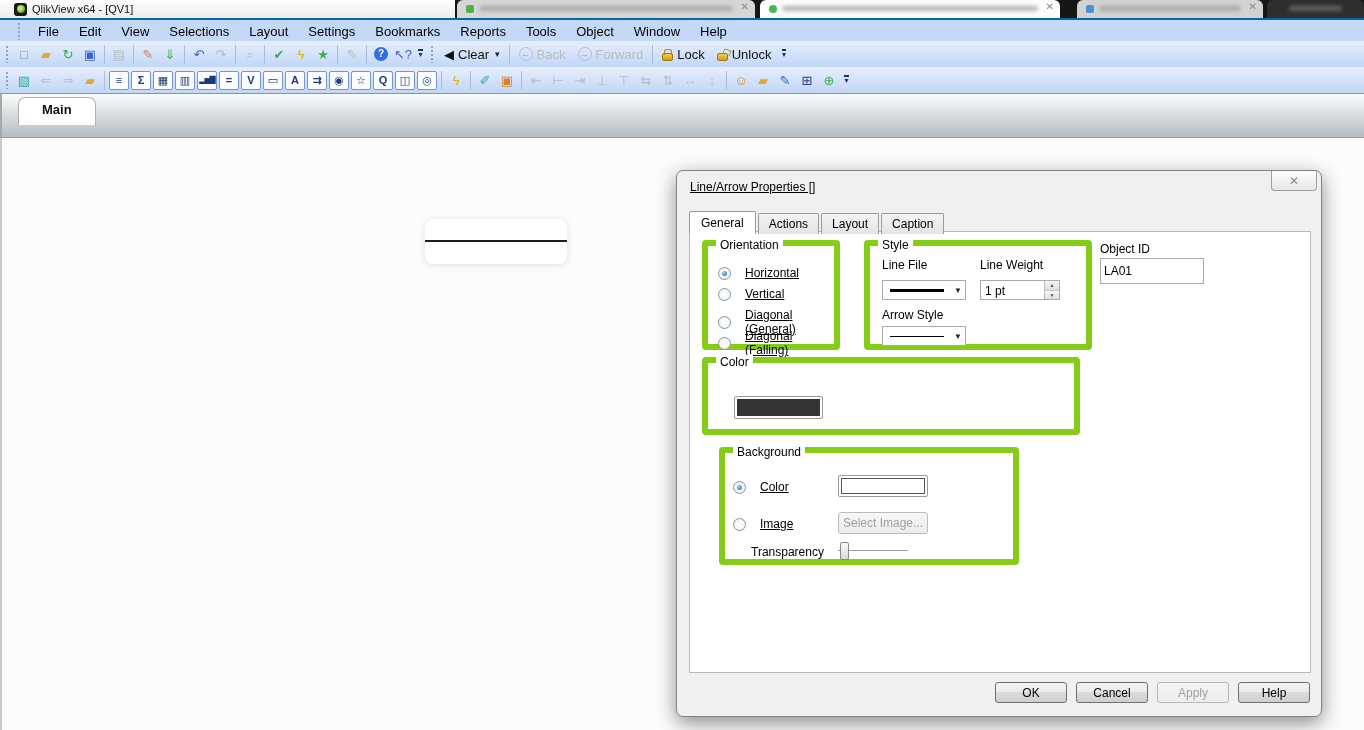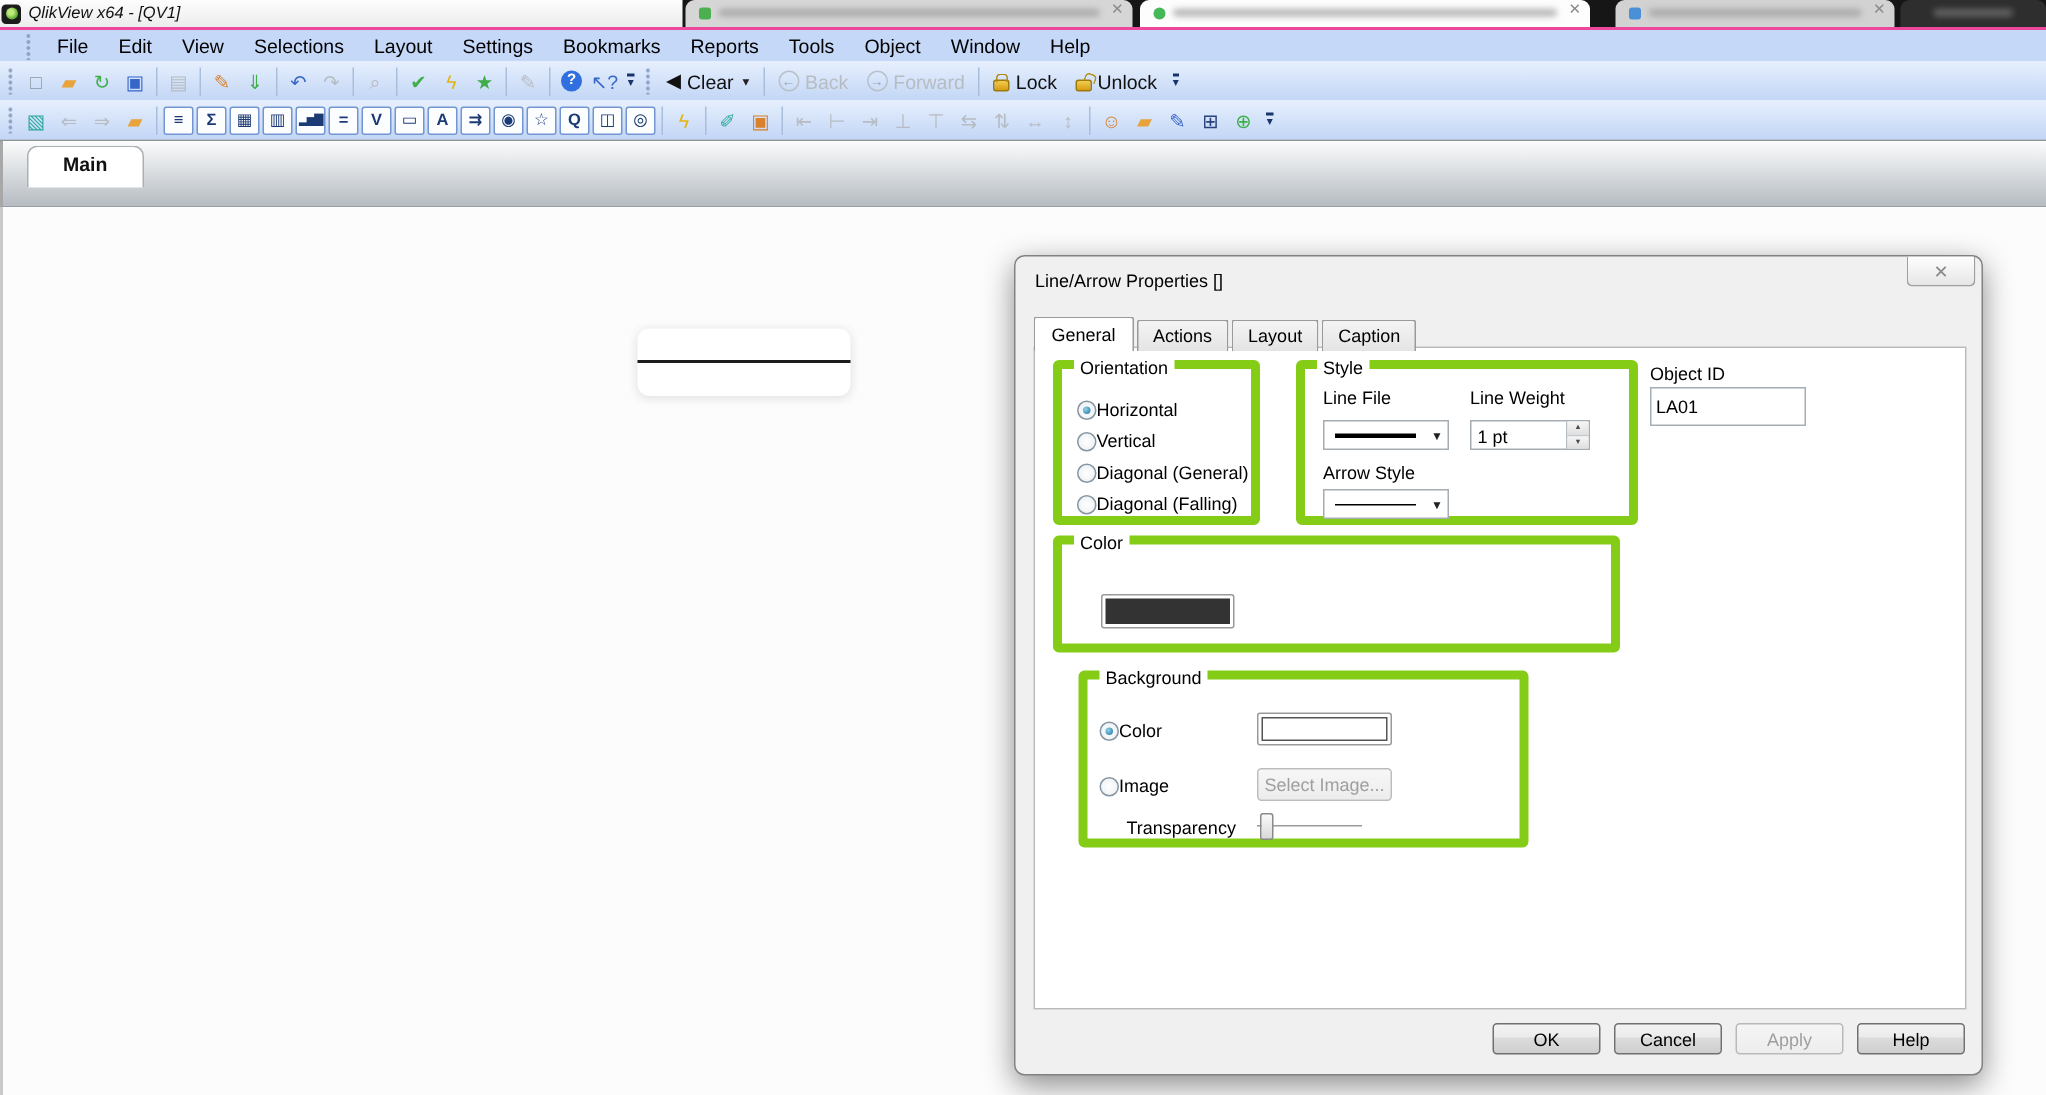--- a/index.html
+++ b/index.html
@@ -2,40 +2,40 @@
 <html><head>
 <meta charset="utf-8">
 <style>
   * { margin:0; padding:0; box-sizing:border-box; }
   html,body { width:1364px; height:730px; overflow:hidden;
     font-family:"Liberation Sans","DejaVu Sans",sans-serif; background:#fff; }
 
   
   .topbar { display:flex; height:18px; background:#161616; }
   .title-left { width:455px; background:linear-gradient(#fdfdfd,#ececec);
-    display:flex; align-items:center; gap:5px; padding-left:1px;font-style:italic; }
+    display:flex; align-items:center; gap:5px; padding-left:14px; }
   .qv-logo { width:13px; height:13px; background:#1b1b1b; border-radius:3px;
     display:flex; align-items:center; justify-content:center; flex:none; }
   .qv-logo::after { content:""; width:8px; height:8px; border-radius:50%;
     background:radial-gradient(circle at 40% 40%, #bfe97c 25%, #57a829 70%); }
   .win-title { font-size:11px; color:#111; white-space:nowrap; }
   .browser-strip { position:relative; flex:1; overflow:hidden; }
   .btab { position:absolute; top:0; height:18px; border-radius:6px 6px 0 0; }
   .btab .fuzz { position:absolute; top:6px; left:22px; right:22px; height:5px;
     border-radius:3px; background:#9b9b9b; filter:blur(2px); opacity:.75; }
   .btab .fav { position:absolute; top:5px; left:9px; width:8px; height:8px; border-radius:2px; }
   .btab .bx { position:absolute; top:1px; right:6px; font-size:10px; color:#8a8a8a; }
   .btab1 { left:2px;  width:298px; background:#d6d6d6; }
   .btab2 { left:305px; width:300px; background:#fdfdfd; }
   .btab3 { left:622px; width:186px; background:#d2d2d2; }
   .btab4 { left:812px; width:97px; background:#2e2e2e; }
   .btab4 .fuzz { background:#777; }
 
   
-  .menubar { height:23px; background:#c6d8f8; border-top:2px solid #ec4899;
+  .menubar { height:23px; background:#c6d8f8; border-top:2px solid #0369a1;
     display:flex; align-items:center; padding-left:14px; }
   .menubar .grip { margin-right:6px; }
   .menu-item { padding:2px 10px; font-size:13px; color:#000; cursor:default; }
 
   
   .toolbar { display:flex; align-items:center; padding-left:2px;
     background:linear-gradient(#e6effd,#c2d6f6); }
   .tb1 { height:26px; }
   .tb2 { height:27px; border-bottom:1px solid #8f959c; }
   .grip { width:5px; height:18px; margin:0 3px;
@@ -77,38 +77,38 @@
     padding:4px 23px 8px; font-size:13px; font-weight:bold; color:#111; z-index:2; }
   .canvas { position:relative; height:608px; background:#fcfcfc; border-left:2px solid #c9c9c9; }
   .line-object { position:absolute; left:423px; top:81px; width:142px; height:45px;
     background:#fff; border-radius:8px; box-shadow:0 1px 7px rgba(0,0,0,.12); }
   .line-object .line { position:absolute; left:0; right:0; top:21px; height:2px; background:#1c1c1c; }
 
   
   .dialog { position:absolute; left:676px; top:170px; width:646px; height:547px;
     background:#f0f0f0; border:1px solid #828282; border-radius:7px;
     box-shadow:0 6px 20px rgba(0,0,0,.45); z-index:10; font-size:12px; color:#000; }
-  .dlg-title { position:absolute; left:13px; top:9px; font-size:12px; }
+  .dlg-title { position:absolute; left:13px; top:9px; font-size:12px;text-decoration:underline; }
   .dlg-close { position:absolute; top:0; right:4px; width:46px; height:20px;
     background:linear-gradient(#fefefe,#e6e6e6); border:1px solid #9f9f9f; border-top:none;
     border-radius:0 0 4px 4px; color:#8a8a8a; font-size:12px; font-weight:bold;
     display:flex; align-items:center; justify-content:center; }
   .dlg-tabs { position:absolute; left:12px; top:42px; display:flex; z-index:3; }
   .dtab { padding:3px 10px 2px; font-size:12px; border:1px solid #9a9a9a; border-bottom:none;
     background:linear-gradient(#f4f4f4,#e4e4e4); margin-right:2px; border-radius:2px 2px 0 0; }
   .dtab.active { background:#fff; padding:4px 11px 4px; margin-top:-2px; }
   .dlg-panel { position:absolute; left:12px; top:60px; width:622px; height:442px;
     background:#fff; border:1px solid #b9b9b9; }
   .group { position:absolute; border:6px solid #84cc16; border-radius:4px; }
   .group > .glabel { position:absolute; top:-8px; left:8px; background:#fff; padding:0 4px; }
   .g-orient { left:12px; top:8px; width:138px; height:110px; }
   .g-style  { left:174px; top:8px; width:228px; height:110px; }
   .g-color  { left:12px; top:125px; width:378px; height:78px; }
   .g-bg     { left:12px; top:215px; width:300px; height:118px;margin-left:17px; }
-  .radio-row { position:absolute; left:10px; display:flex; align-items:center; gap:0; }
+  .radio-row { position:absolute; left:10px; display:flex; align-items:center; gap:14px;text-decoration:underline; }
   .radio { width:13px; height:13px; border-radius:50%; flex:none;
     background:radial-gradient(#ffffff,#e9edf0); border:1px solid #8595a2; position:relative; }
   .radio.sel::after { content:""; position:absolute; left:3px; top:3px; width:5px; height:5px;
     border-radius:50%; background:radial-gradient(circle at 35% 35%, #8fd4ef, #1e6f9d); }
   .flabel { position:absolute; white-space:nowrap; }
   .combo { position:absolute; width:84px; height:20px; background:#fff;
     border:1px solid #a5acb2; display:flex; align-items:center; }
   .combo .cline { flex:1; margin:0 7px; border-top:3px solid #000; }
   .combo .cline.thin { border-top-width:1px; }
   .combo .carrow { width:14px; font-size:8px; color:#222; text-align:center; }

